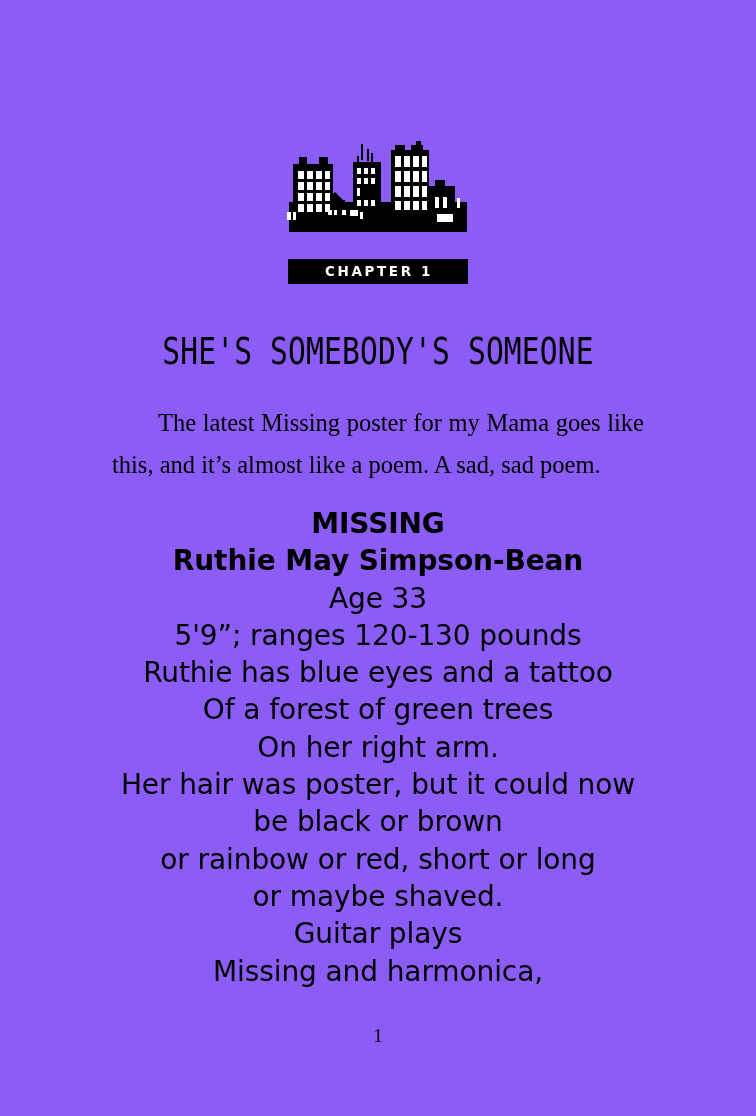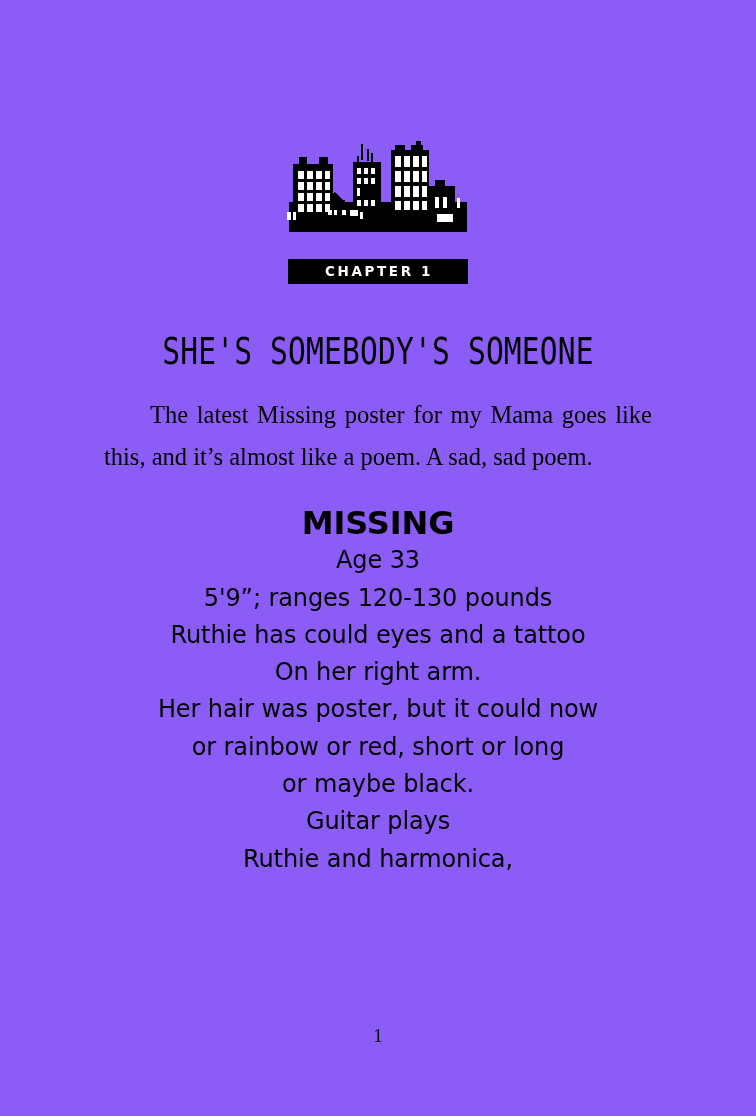--- a/index.html
+++ b/index.html
@@ -83,43 +83,43 @@
     top: 386px;
     width: 564px;
     font-family: "Liberation Serif", serif;
     font-size: 24.5px;
     line-height: 42px;
     text-align: justify;
     text-indent: 46px;
     hyphens: none;
   }
   .body-copy > p {
-    margin: 8px;
+    margin: 16px;
   }
 
   
   .poster-block {
     position: absolute;
     left: 0;
     top: 505px;
     width: 756px;
     text-align: center;
     font-family: "DejaVu Sans", sans-serif;
   }
   .poster-line {
     display: block;
-    font-size: 24px;
+    font-size: 28px;
     line-height: 37.3px;
     font-weight: 400;
     letter-spacing: -0.1px;
     white-space: nowrap;
   }
   .poster-line.is-bold {
     font-weight: 700;
-    font-size: 32px;
+    font-size: 28px;
   }
 
   
   .page-number {
     position: absolute;
     left: 0;
     top: 1026px;
     width: 756px;
     text-align: center;
     font-family: "Liberation Serif", serif;
@@ -245,26 +245,29 @@
   </div>
 
   <h1 class="chapter-title">SHE'S SOMEBODY'S SOMEONE</h1>
 
   <div class="body-copy">
     <p>The latest Missing poster for my Mama goes like this, and it’s almost like a poem. A sad, sad poem.</p>
   </div>
 
   <div class="poster-block">
     <span class="poster-line is-bold">MISSING</span>
+    <span class="poster-line is-bold">Ruthie May Simpson-Bean</span>
     <span class="poster-line">Age 33</span>
     <span class="poster-line">5'9”; ranges 120-130 pounds</span>
-    <span class="poster-line">Ruthie has could eyes and a tattoo</span>
+    <span class="poster-line">Ruthie has blue eyes and a tattoo</span>
+    <span class="poster-line">Of a forest of green trees</span>
     <span class="poster-line">On her right arm.</span>
     <span class="poster-line">Her hair was poster, but it could now</span>
+    <span class="poster-line">be black or brown</span>
     <span class="poster-line">or rainbow or red, short or long</span>
-    <span class="poster-line">or maybe black.</span>
+    <span class="poster-line">or maybe shaved.</span>
     <span class="poster-line">Guitar plays</span>
-    <span class="poster-line">Ruthie and harmonica,</span>
+    <span class="poster-line">Missing and harmonica,</span>
   </div>
 
   <div class="page-number">1</div>
 
 </div>
 
 </body></html>

